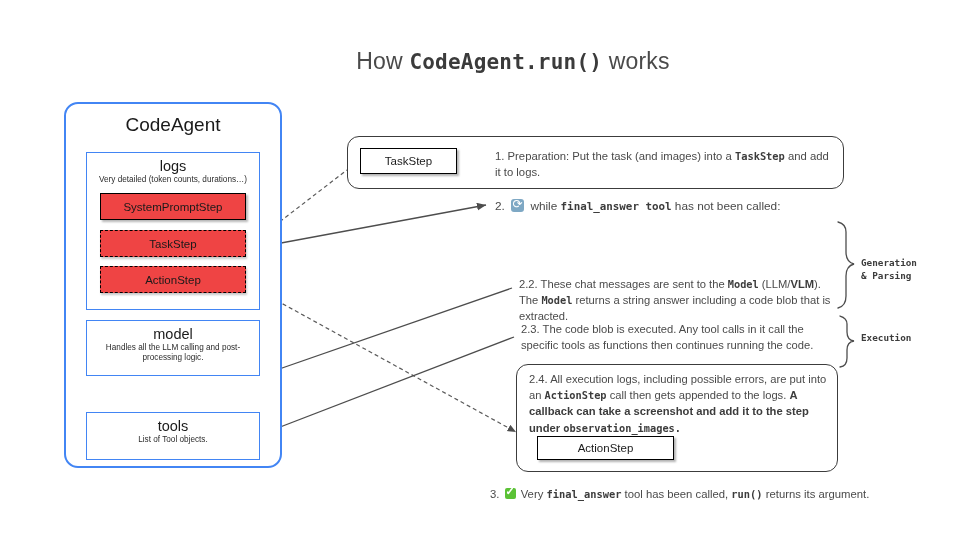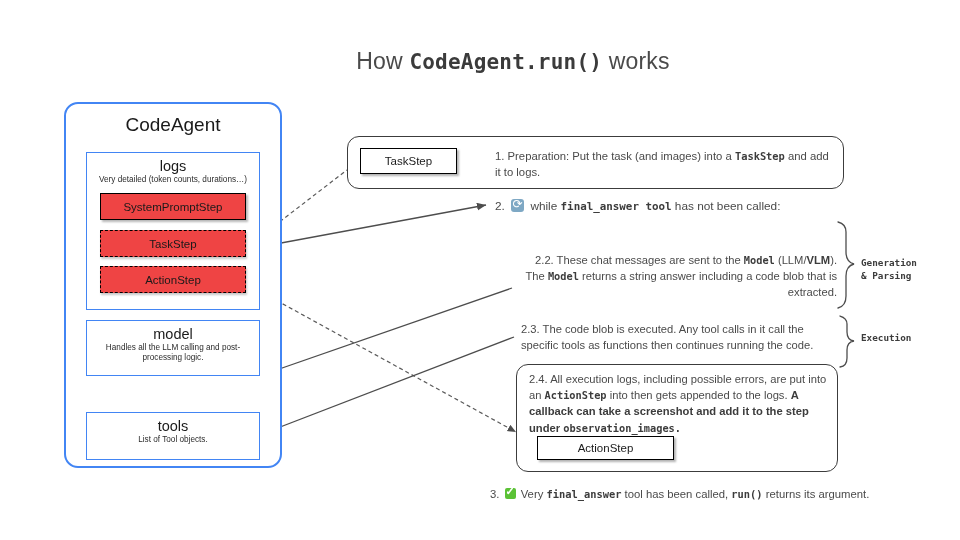--- a/index.html
+++ b/index.html
@@ -152,21 +152,21 @@
     color: #ffffff;
     line-height: 15px;
   }
 
   .substep {
     font-size: 11.2px;
     line-height: 1.45;
     color: #4a4a4a;
   }
   #step21 { left: 519px; top: 227px; width: 318px; }
-  #step22 { left: 519px; top: 252px; width: 318px; text-align: right; }
+  #step22 { left: 519px; top: 276px; width: 318px; }
   #step23 { left: 521px; top: 321px; width: 320px; }
 
   #step24-card {
     left: 516px; top: 364px; width: 322px; height: 108px;
     border: 1.4px solid #3c3c3c;
     border-radius: 12px;
     background: #fff;
     box-sizing: border-box;
   }
   #step24 {
@@ -318,21 +318,21 @@
   <div class="abs substep" id="step22">
     <span>2.2.</span><span> These chat messages are sent to the </span><span class="code">Model</span><span> (LLM/</span><b>VLM</b><span>). The </span><span class="code">Model</span><span> returns a string answer including a code blob that is extracted.</span>
   </div>
 
   <div class="abs substep" id="step23">
     <span>2.3.</span><span> The code blob is executed. Any tool calls in it call the specific tools as functions then continues running the code.</span>
   </div>
 
   <div class="abs" id="step24-card"></div>
   <div class="abs" id="step24">
-    <span>2.4.</span><span> All execution logs, including possible errors, are put into an </span><span class="code">ActionStep</span><span> into then gets appended to the logs. </span><b>A callback can  take a screenshot and add it to the step under </b><b class="code">observation_images.</b>
+    <span>2.4.</span><span> All execution logs, including possible errors, are put into an </span><span class="code">ActionStep</span><span> call then gets appended to the logs. </span><b>A callback can  take a screenshot and add it to the step under </b><b class="code">observation_images.</b>
   </div>
   <div class="abs" id="actionstep-right">
     <span>ActionStep</span>
   </div>
 
   <div class="abs" id="step3-text">
     <span>3.</span>
     <span class="check-icon"></span>
     <span>Very </span><span class="code">final_answer</span><span> tool has been called, </span><span class="code">run()</span><span> returns its argument.</span>
   </div>

